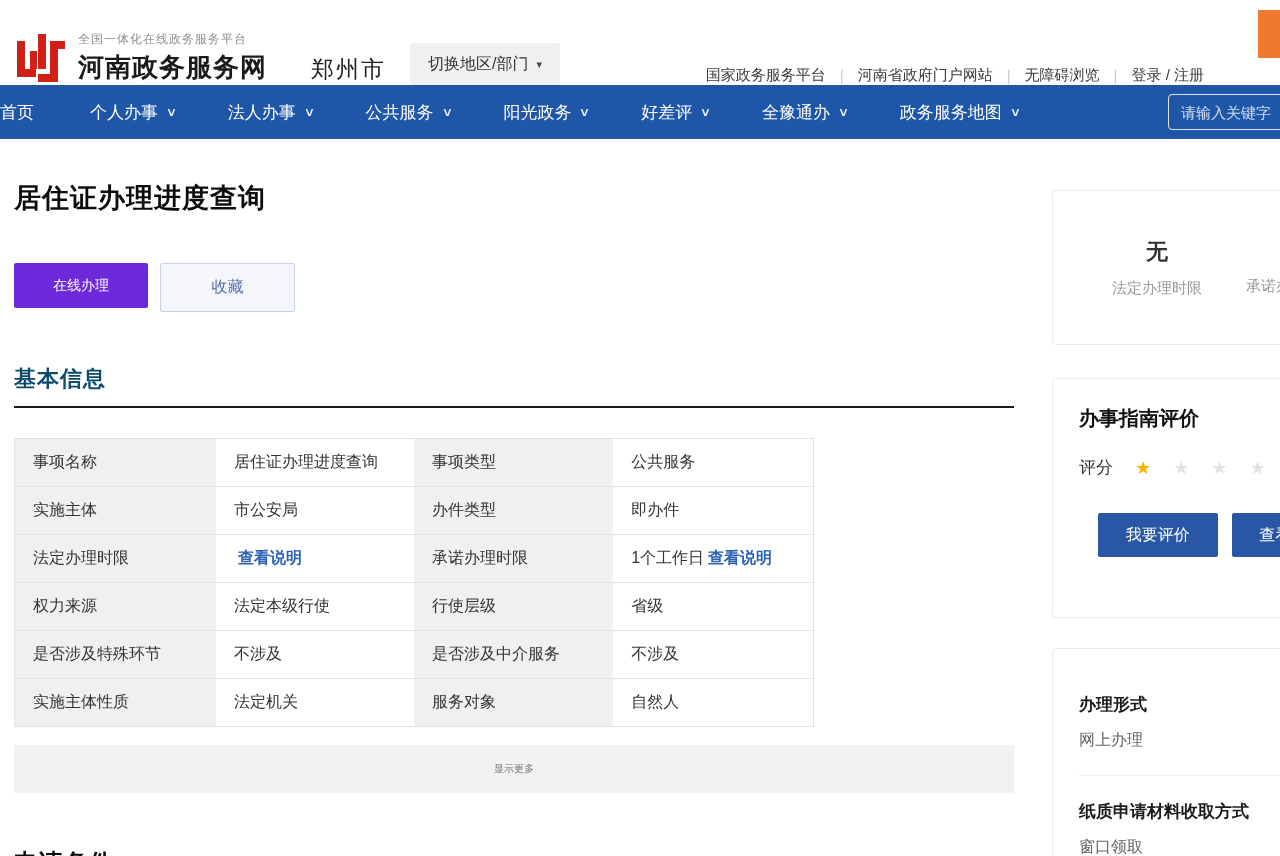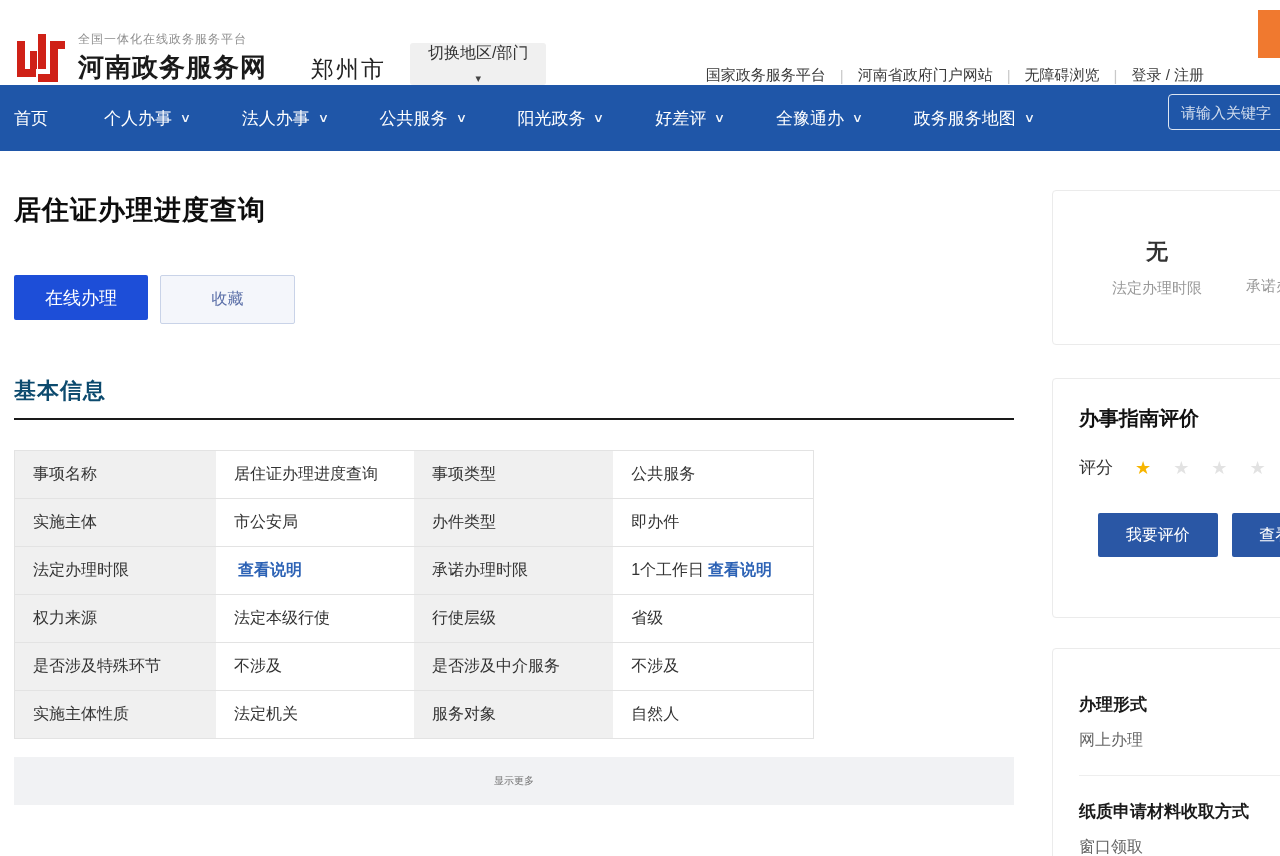--- a/index.html
+++ b/index.html
@@ -9,42 +9,42 @@
 
   
   .site-header { height:85px; display:flex; align-items:flex-end; padding:0 0 0 14px; position:relative; background:#fff; }
   .logo-mark { width:54px; height:54px; flex:0 0 54px; }
   .logo-text { margin-left:10px; }
   .tagline { font-size:12px; color:#8d8d8d; letter-spacing:1px; }
   .site-name { font-size:26px; font-weight:bold; color:#1a1a1a; margin-top:2px; letter-spacing:1px; }
   .city { font-size:23px; color:#222; margin-left:44px; letter-spacing:2px; }
   .region-switcher { margin-left:24px; background:#f0f0f0; border:none; height:42px; padding:0 18px;
                      font-size:16px; color:#333; border-radius:3px; cursor:pointer; display:flex; align-items:center; gap:8px;
-                     font-family:inherit;flex-direction:column; }
+                     font-family:inherit; }
   .region-switcher .tri { font-size:11px; color:#444; }
   .top-links { margin-left:auto; margin-right:76px; display:flex; align-items:center; gap:14px; font-size:15px; color:#3a3a3a; white-space:nowrap; }
   .top-links a { color:#3a3a3a; text-decoration:none; }
   .top-links .sep { color:#c9c9c9; }
   .orange-block { position:absolute; right:0; top:10px; width:22px; height:48px; background:#f0792f; }
 
   
-  .main-nav { height:66px; background:#1f56a8; display:flex; align-items:center; padding-left:14px; position:relative; }
+  .main-nav { height:54px; background:#1f56a8; display:flex; align-items:center; position:relative; }
   .nav-item { color:#fff; font-size:17px; text-decoration:none; display:flex; align-items:center; gap:9px; padding:0 26px; white-space:nowrap; }
   .nav-item:first-child { padding-left:0; padding-right:30px; }
   .nav-item .caret { font-size:12px; opacity:.95; transform:scaleX(1.3); display:inline-block; }
   .nav-search { position:absolute; left:1168px; top:9px; width:170px; height:36px; background:transparent;
                 border:1px solid rgba(255,255,255,.85); border-radius:4px; color:#fff; font-size:15px;
                 padding:0 12px; outline:none; font-family:inherit; }
   .nav-search::placeholder { color:rgba(255,255,255,.8); }
 
   
   .content { margin-left:14px; width:1000px; }
   .page-title { font-size:27px; font-weight:bold; color:#0d0d0d; margin-top:41px; letter-spacing:1px; }
   .action-row { margin-top:47px; display:flex; gap:12px; }
-  .btn-primary { width:134px; height:45px; background:#1d4ed8; color:#fff; border:none; font-size:18px;
+  .btn-primary { width:134px; height:45px; background:#6d28d9; color:#fff; border:none; font-size:14px;
                  border-radius:2px; cursor:pointer; font-family:inherit; }
   .btn-ghost { width:135px; height:49px; background:#f4f6fb; color:#5b6fa8; border:1px solid #c9d3e8;
                font-size:16px; border-radius:2px; cursor:pointer; font-family:inherit; }
   .section-heading { margin-top:52px; font-size:22px; font-weight:bold; color:#0c4a6e; letter-spacing:1px;
                      padding-bottom:12px; border-bottom:2px solid #1a1a1a; }
   .info-table { margin-top:30px; width:800px; border-collapse:collapse; border:1px solid #e3e3e3; font-size:16px; }
   .info-table td { height:48px; padding:0 18px; border-bottom:1px solid #e3e3e3; }
   .info-table tr:last-child td { border-bottom:none; }
   .info-table td.label { background:#f0f0f0; color:#333; }
   .info-table td.value { background:#fff; color:#333; }

